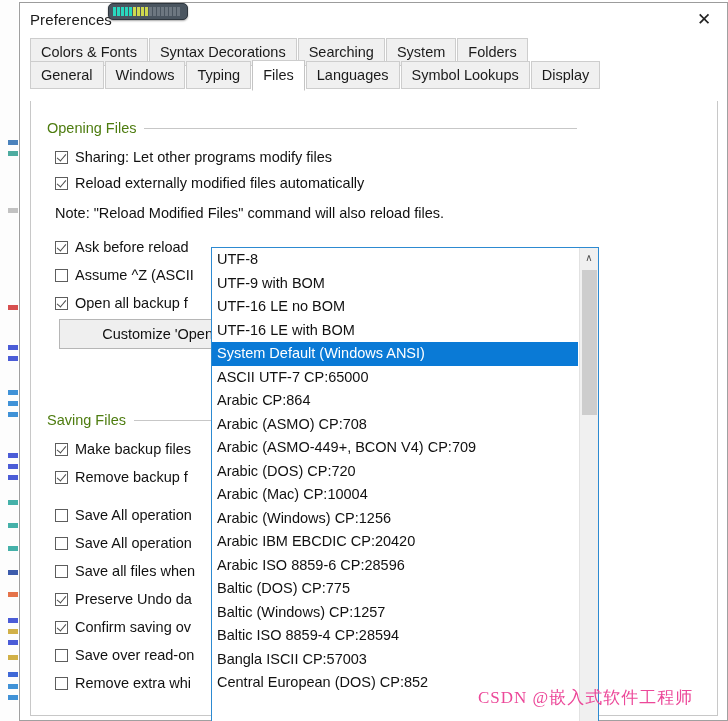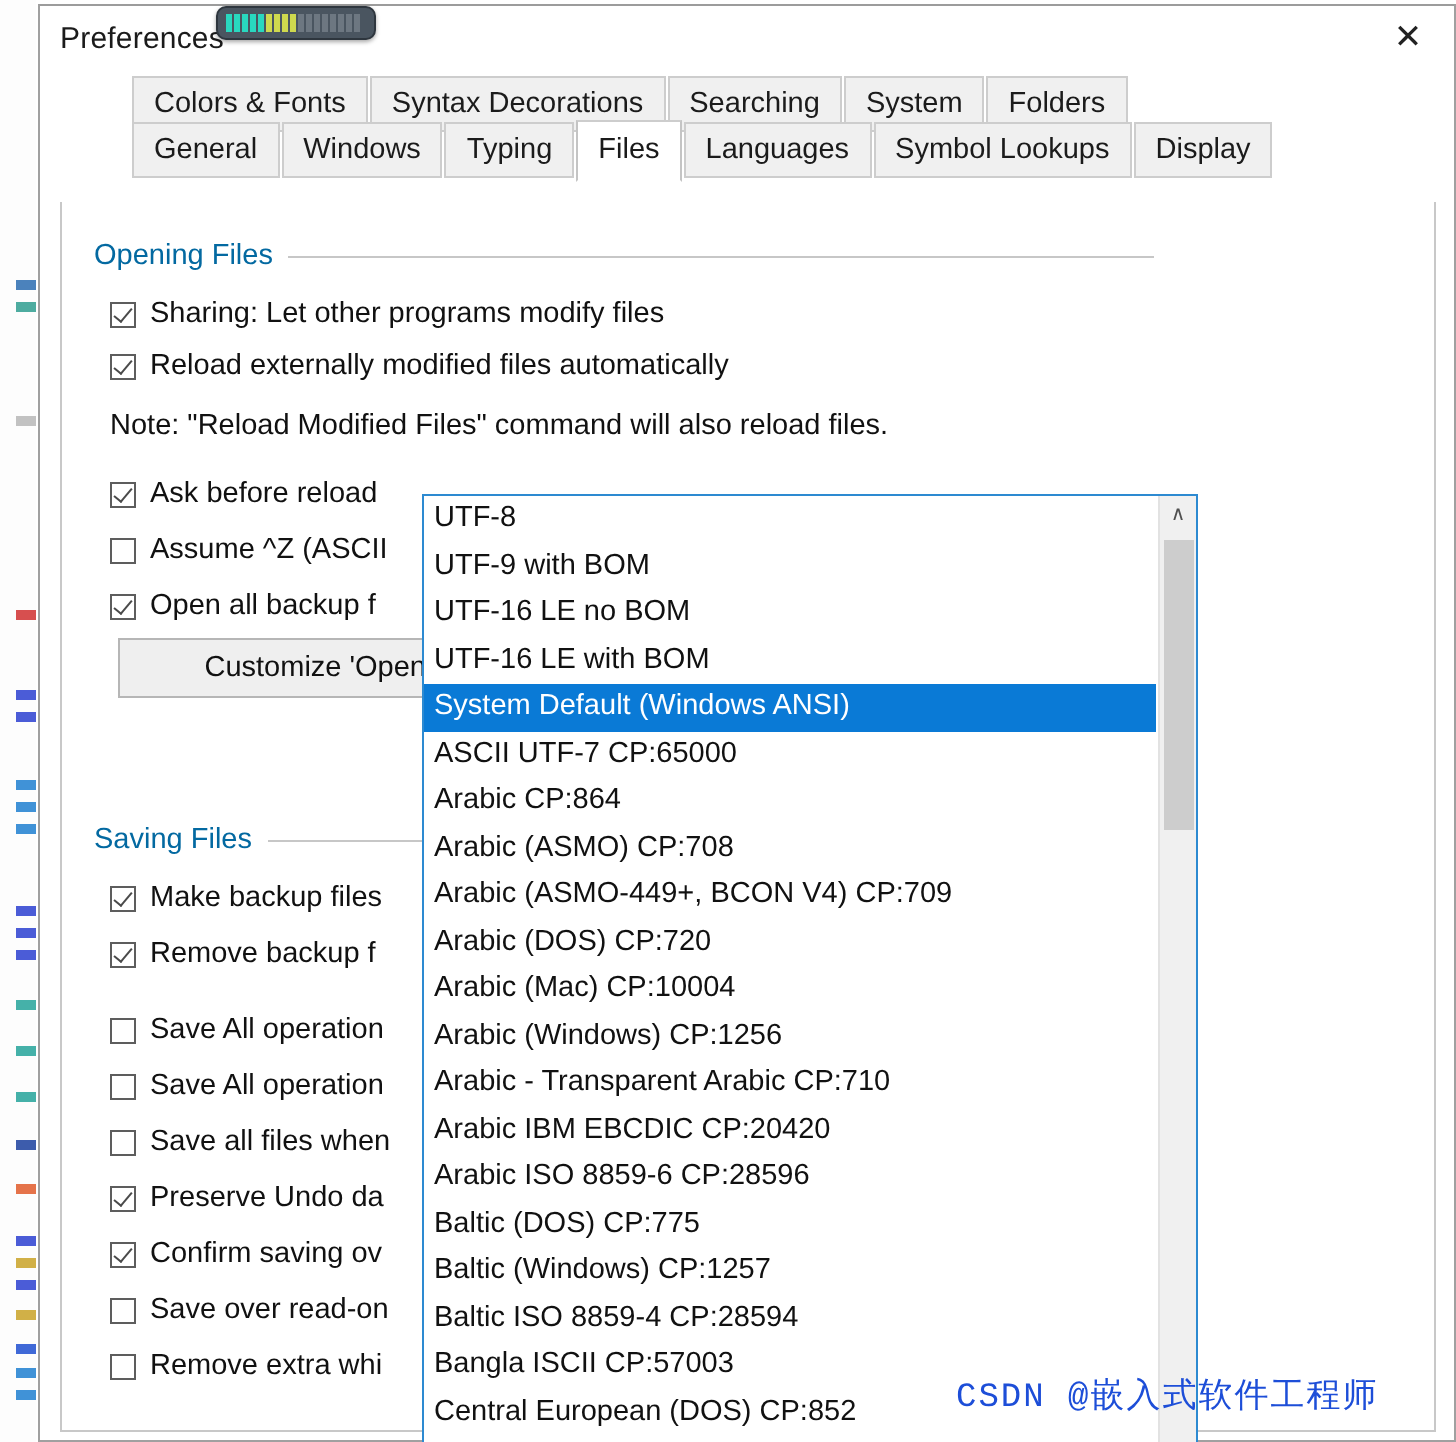--- a/index.html
+++ b/index.html
@@ -95,21 +95,20 @@
   
   .tabstrip {
     position: absolute;
     left: 10px; top: 40px;
     width: 688px;
   }
   .tabrow {
     display: flex;
     height: 23px;
     align-items: flex-end;
-    margin-left: 36px;
   }
   .tab {
     height: 28px;
     line-height: 27px;
     padding: 0 10px;
     font-size: 14.5px;
     color: #1b1b1b;
     background: #f0f0f0;
     border: 1px solid #cdcdcd;
     margin-right: 1px;
@@ -143,21 +142,21 @@
   .group {
     position: absolute;
     left: 16px;
     width: 530px;
   }
   .group-head {
     display: flex;
     align-items: center;
     gap: 8px;
     font-size: 14.5px;
-    color: #0369a1;
+    color: #4d7c0f;
     height: 18px;
   }
   .group-head .rule {
     flex: 1 1 auto;
     height: 1px;
     background: #c7c7c7;
   }
 
   .chk-row {
     display: flex;
@@ -263,25 +262,25 @@
     height: 145px;
     background: #cdcdcd;
     cursor: pointer;
   }
 
   
   .watermark {
     position: absolute;
     left: 478px; top: 686px;
     font-size: 17px;
-    color: #1d4ed8;
+    color: #ec4899;
     letter-spacing: 1px;
     z-index: 60;
     white-space: nowrap;
-    font-family: Liberation Mono, monospace;
+    font-family: Liberation Serif, serif;
     pointer-events: none;
   }
 </style>
 </head>
 <body>
 
 <div id="screen">
 
   <div class="bg-editor">
     <div class="gutter"></div>
@@ -463,21 +462,20 @@
         <div class="dd-item">UTF-16 LE no BOM</div>
         <div class="dd-item">UTF-16 LE with BOM</div>
         <div class="dd-item sel">System Default (Windows ANSI)</div>
         <div class="dd-item">ASCII UTF-7  CP:65000</div>
         <div class="dd-item">Arabic  CP:864</div>
         <div class="dd-item">Arabic (ASMO)  CP:708</div>
         <div class="dd-item">Arabic (ASMO-449+, BCON V4)  CP:709</div>
         <div class="dd-item">Arabic (DOS)  CP:720</div>
         <div class="dd-item">Arabic (Mac)  CP:10004</div>
         <div class="dd-item">Arabic (Windows)  CP:1256</div>
-        <div class="dd-item">Arabic - Transparent Arabic  CP:710</div>
         <div class="dd-item">Arabic IBM EBCDIC  CP:20420</div>
         <div class="dd-item">Arabic ISO 8859-6  CP:28596</div>
         <div class="dd-item">Baltic (DOS)  CP:775</div>
         <div class="dd-item">Baltic (Windows)  CP:1257</div>
         <div class="dd-item">Baltic ISO 8859-4  CP:28594</div>
         <div class="dd-item">Bangla ISCII  CP:57003</div>
         <div class="dd-item">Central European (DOS)  CP:852</div>
 
       </div>
       <div class="dd-scroll">

